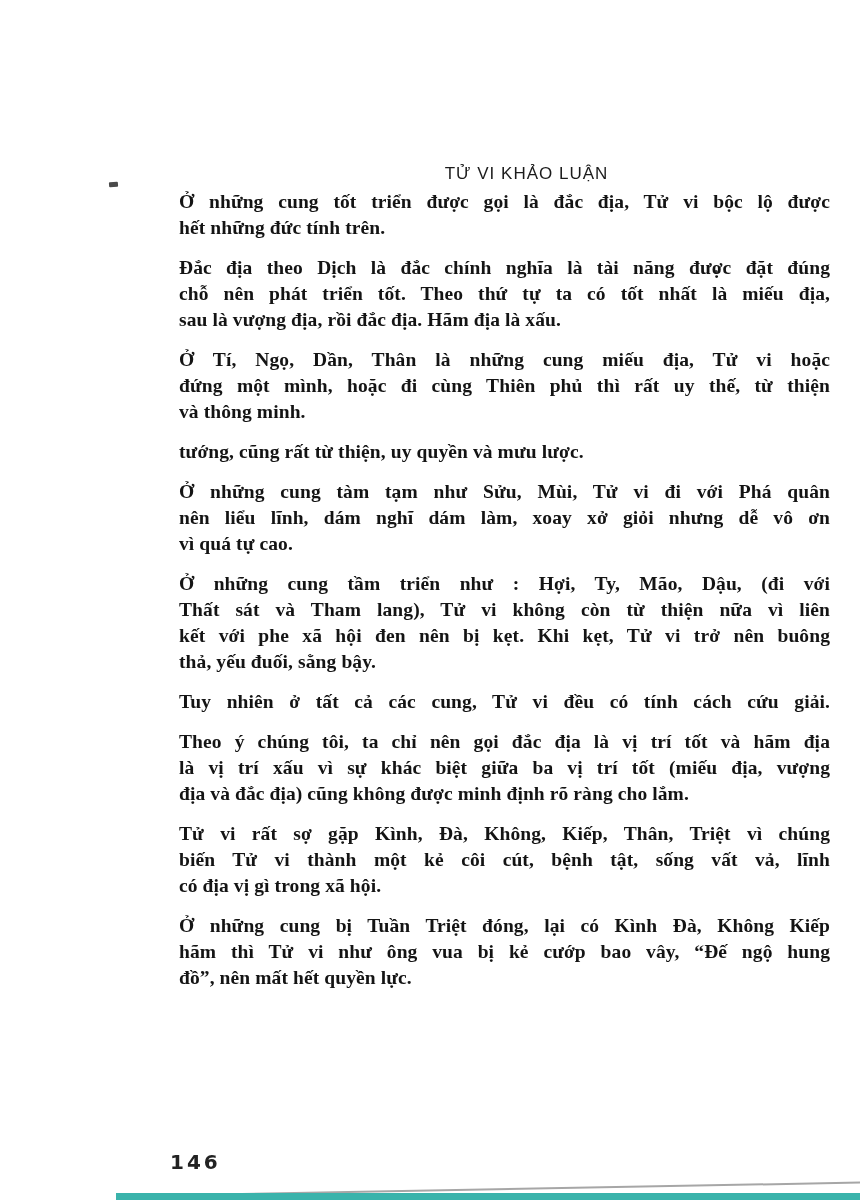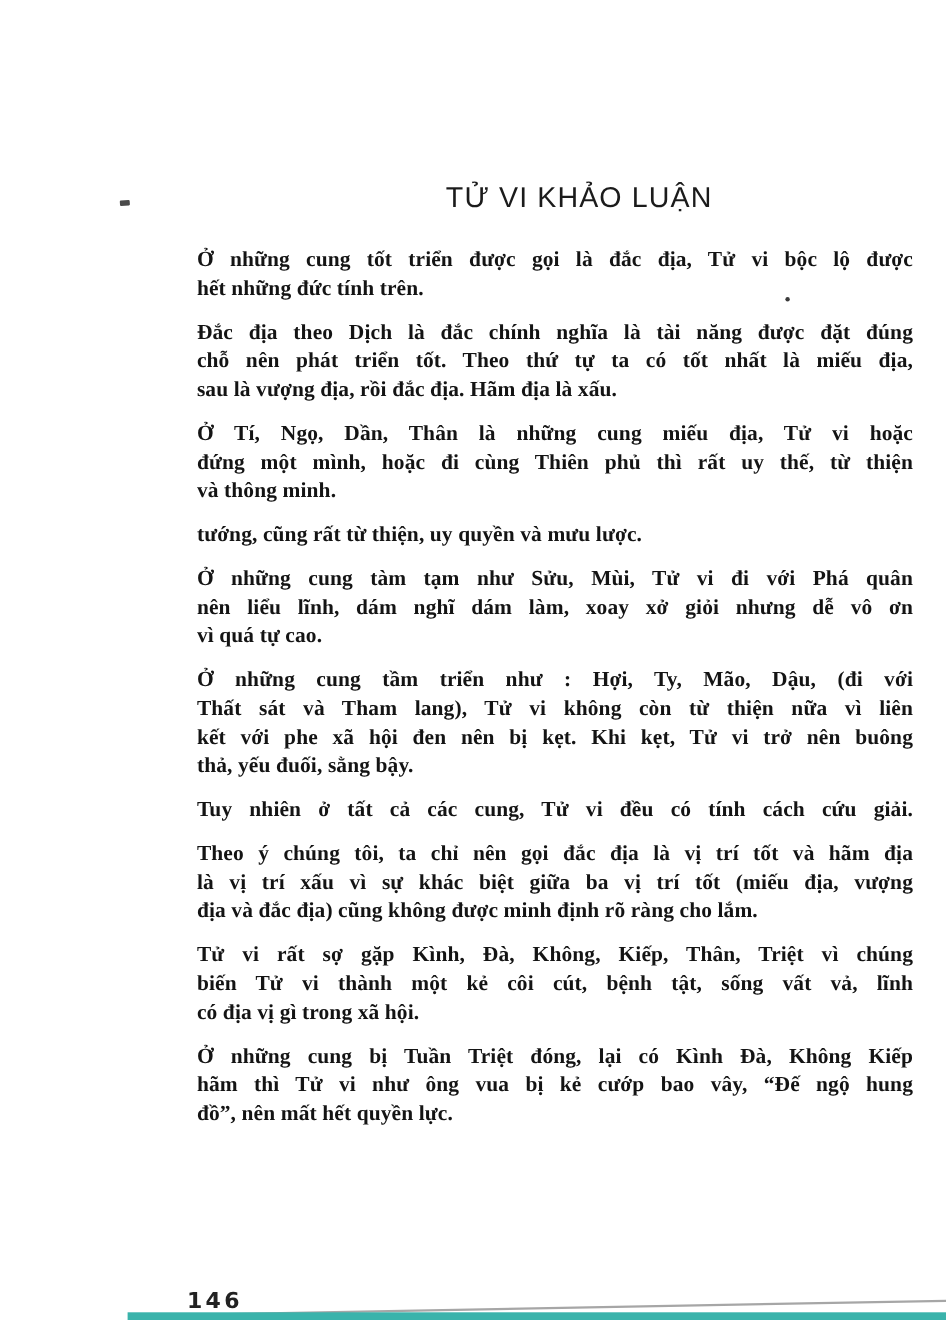--- a/index.html
+++ b/index.html
@@ -15,27 +15,27 @@
     font-family: "Liberation Serif", serif;
   }
   .content {
     position: absolute;
     left: 179px;
     top: 164px;
     width: 651px;
   }
   .title {
     font-family: "Liberation Sans", sans-serif;
-    font-size: 26px;
+    font-size: 17px;
     font-weight: 400;
     letter-spacing: 1px;
     color: #1b1b1b;
     text-align: center;
     transform: translateX(22px);
-    margin-bottom: 29px;
+    margin-bottom: 5px;
     white-space: nowrap;
   }
   .para {
     font-size: 19.5px;
     font-weight: 700;
     color: #141414;
     margin-bottom: 14px;
   }
   .line {
     line-height: 26px;
@@ -50,21 +50,20 @@
   }
   .page-number {
     position: absolute;
     left: 170px;
     top: 1150px;
     font-family: "DejaVu Sans", sans-serif;
     font-size: 20px;
     font-weight: 700;
     letter-spacing: 3px;
     color: #222222;
-    margin-top: 20px;
   }
   .page-edge-line {
     position: absolute;
     left: 128px;
     top: 1195px;
     width: 734px;
     height: 2px;
     transform: rotate(-1.05deg);
     transform-origin: left center;
   }

